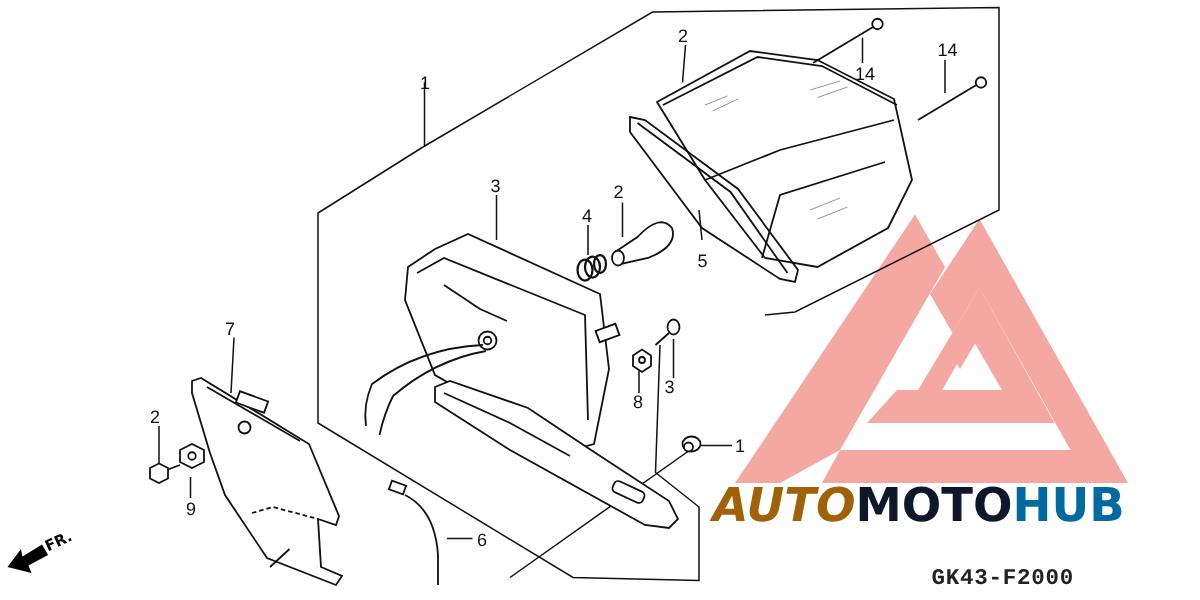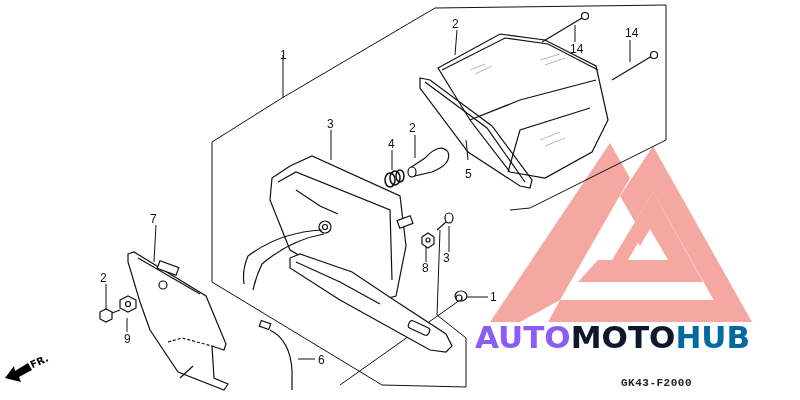--- a/index.html
+++ b/index.html
@@ -1,22 +1,22 @@
 <!DOCTYPE html>
 <html><head>
   <meta charset="utf-8">
   <style>
     html, body { margin: 0; padding: 0; background: #ffffff; }
     body { width: 800px; height: 400px; position: relative; overflow: hidden; font-family: "Liberation Sans", sans-serif; }
     #diagram { position: absolute; left: 0; top: 0; width: 800px; height: 400px; }
     .callout { position: absolute; font-family: "Liberation Sans", sans-serif; font-size: 12px; color: #111; line-height: 1; }
     .fr-label { position: absolute; font-family: "DejaVu Sans", sans-serif; font-weight: bold; font-size: 10px; color: #000; transform: rotate(-25deg); }
-    .code-label { position: absolute; font-family: "Liberation Mono", monospace; font-weight: bold; font-size: 11px; color: #222; letter-spacing: 0.5px; }
+    .code-label { position: absolute; font-family: "Liberation Mono", monospace; font-weight: bold; font-size: 15px; color: #222; letter-spacing: 0.5px; }
     .wm-text { position: absolute; font-family: "DejaVu Sans", sans-serif; font-weight: bold; font-size: 31px; letter-spacing: 0px; line-height: 1; }
-    .wm-auto { color: #8b5cf6; }
+    .wm-auto { color: #a16207; font-style: italic; }
     .wm-moto { color: #0f172a; }
     .wm-hub { color: #0369a1; }
   </style>
 </head>
 <body>
 
 <svg id="diagram" viewBox="0 0 800 400" xmlns="http://www.w3.org/2000/svg">
 
   <g fill="#f5a39c" opacity="0.95">
 

